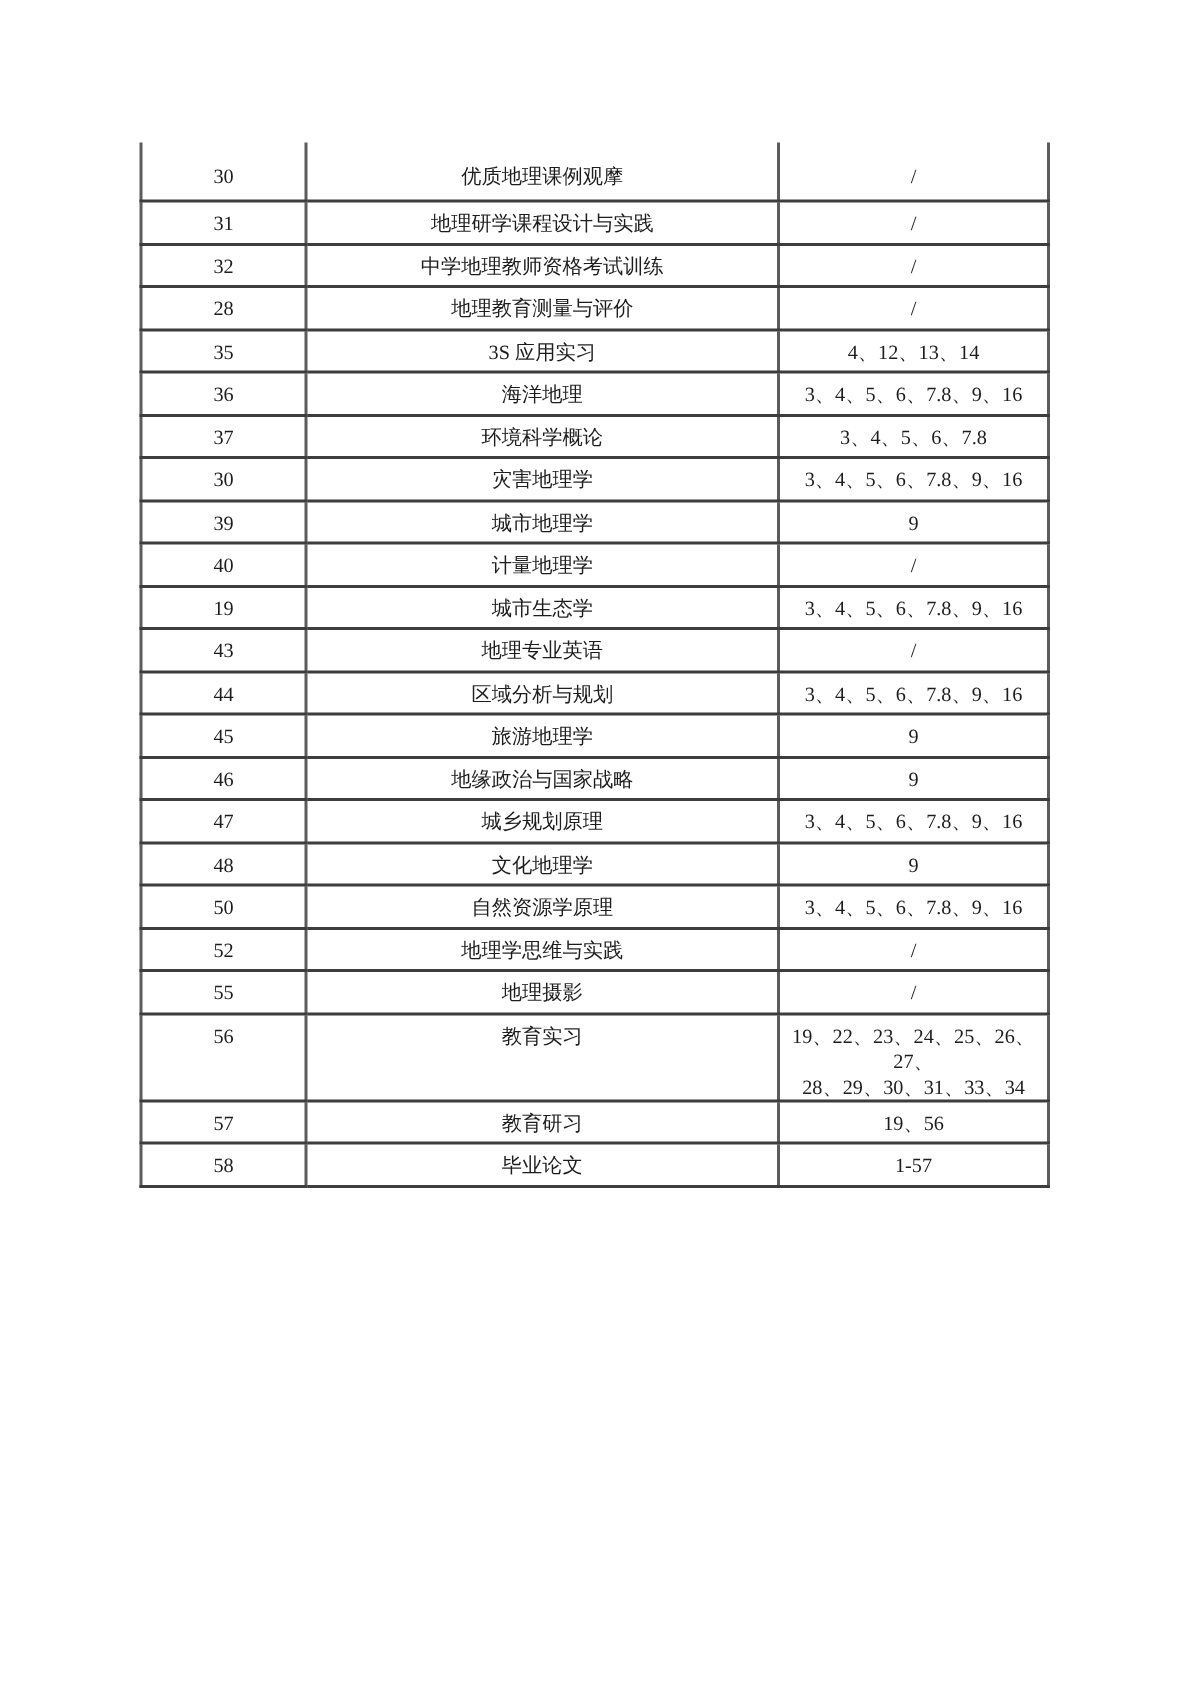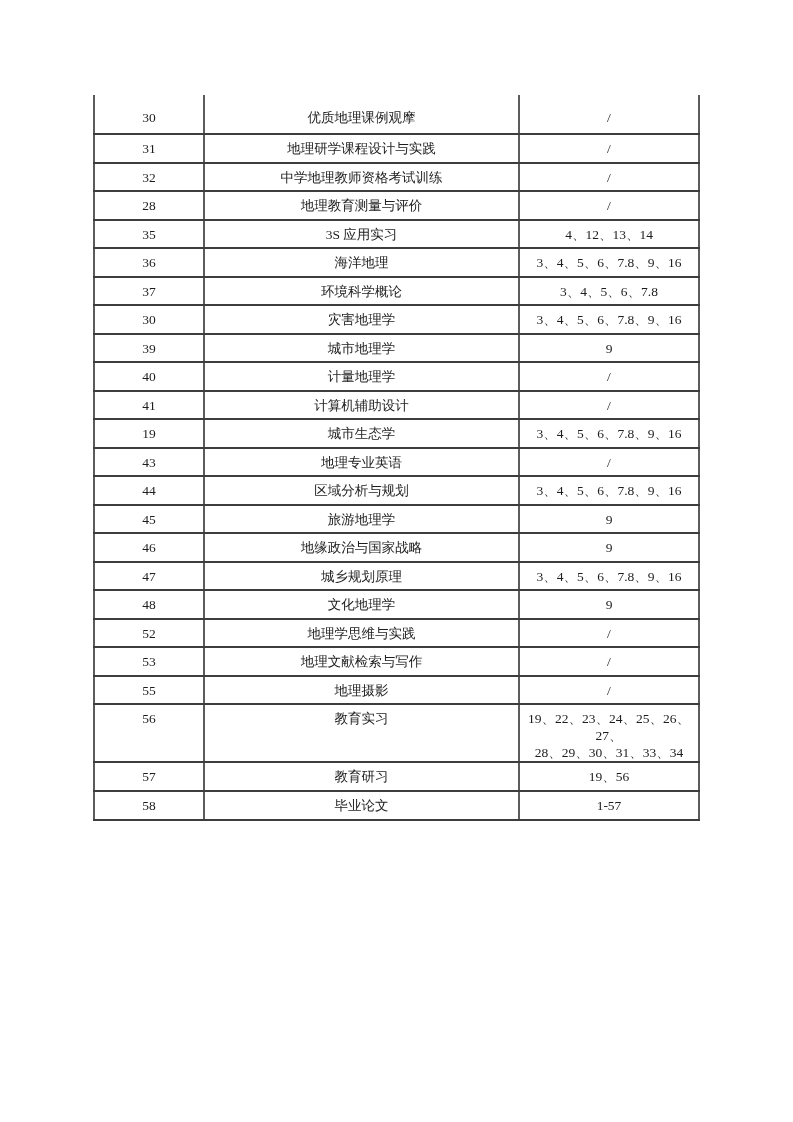--- a/index.html
+++ b/index.html
@@ -119,25 +119,20 @@
             <td>39</td>
             <td>城市地理学</td>
             <td class="prereq-cell">9</td>
           </tr>
           <tr>
             <td>40</td>
             <td>计量地理学</td>
             <td class="prereq-cell">/</td>
           </tr>
           <tr>
-            <td>41</td>
-            <td>计算机辅助设计</td>
-            <td class="prereq-cell">/</td>
-          </tr>
-          <tr>
             <td>19</td>
             <td>城市生态学</td>
             <td class="prereq-cell">3、4、5、6、7.8、9、16</td>
           </tr>
           <tr>
             <td>43</td>
             <td>地理专业英语</td>
             <td class="prereq-cell">/</td>
           </tr>
           <tr>
@@ -159,27 +154,27 @@
             <td>47</td>
             <td>城乡规划原理</td>
             <td class="prereq-cell">3、4、5、6、7.8、9、16</td>
           </tr>
           <tr>
             <td>48</td>
             <td>文化地理学</td>
             <td class="prereq-cell">9</td>
           </tr>
           <tr>
+            <td>50</td>
+            <td>自然资源学原理</td>
+            <td class="prereq-cell">3、4、5、6、7.8、9、16</td>
+          </tr>
+          <tr>
             <td>52</td>
             <td>地理学思维与实践</td>
-            <td class="prereq-cell">/</td>
-          </tr>
-          <tr>
-            <td>53</td>
-            <td>地理文献检索与写作</td>
             <td class="prereq-cell">/</td>
           </tr>
           <tr>
             <td>55</td>
             <td>地理摄影</td>
             <td class="prereq-cell">/</td>
           </tr>
           <tr class="row-tall">
             <td>56</td>
             <td>教育实习</td>

